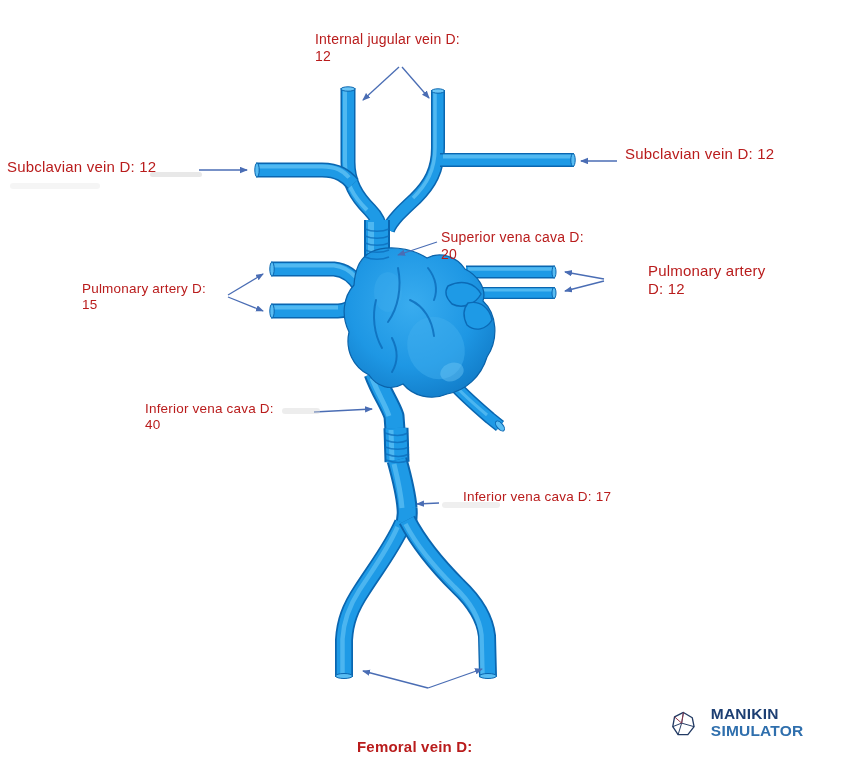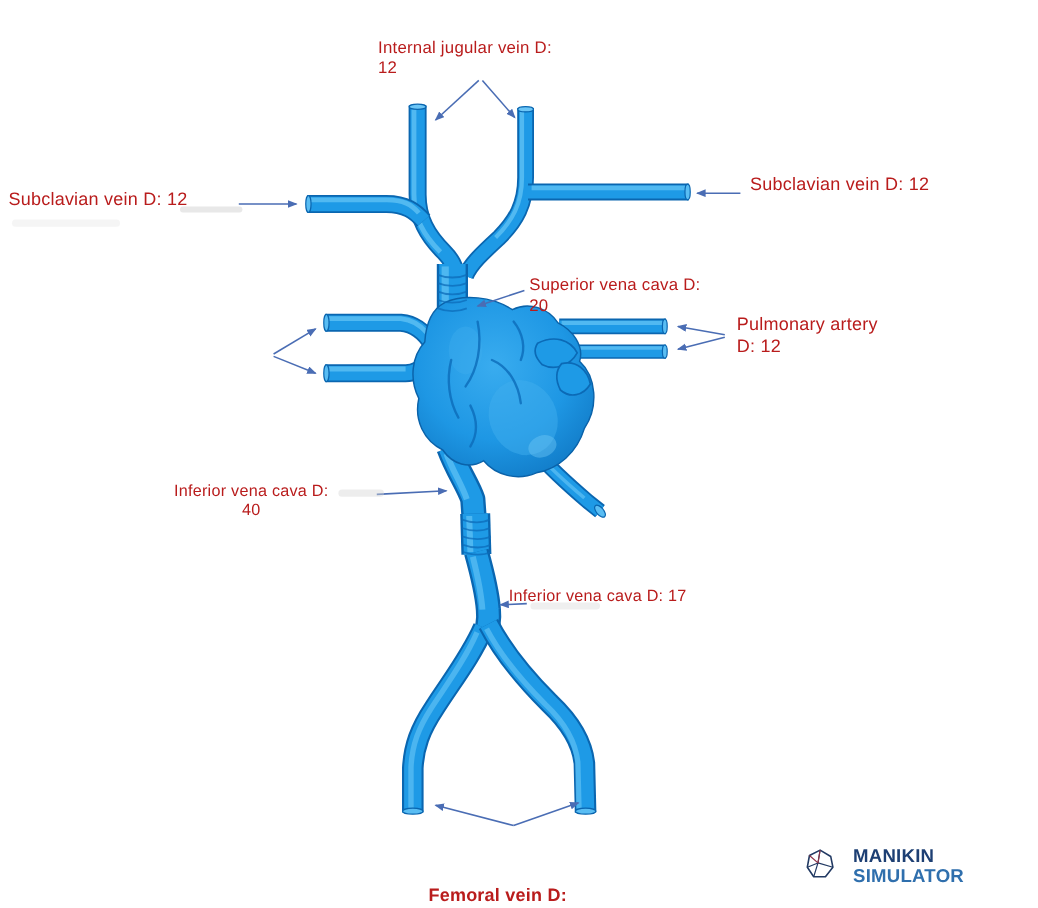--- a/index.html
+++ b/index.html
@@ -18,21 +18,21 @@
   .fs14{font-size:14px;}
   .fs15{font-size:15px;}
   .fs13{font-size:13.5px;}
   .lbl span{display:block;}
 
   
   .smudge{position:absolute;background:#d6d6d6;border-radius:4px;z-index:1;}
 
   
   .logo{
-    position:absolute;left:671px;top:705px;display:flex;align-items:flex-start;
+    position:absolute;left:671px;top:705px;display:flex;align-items:flex-end;
     gap:15px;z-index:5;
   }
   .logo-text{display:flex;flex-direction:column;}
   .logo-row1{font-weight:700;font-size:15.5px;letter-spacing:.2px;line-height:17px;}
   .logo-brand1{color:#1d3f73;}
   .logo-brand2{color:#2f6fad;}
   .logo-row2{display:flex;align-items:baseline;gap:4px;margin-top:1px;}
   .logo-tagline{color:#223a63;font-size:7.6px;font-weight:600;letter-spacing:1.05px;}
   .logo-url{color:#4a7fc1;font-size:4.6px;letter-spacing:.2px;}
 </style>
@@ -220,32 +220,36 @@
 
   <div class="lbl fs15" style="left:625px;top:145px;">
     <span>Subclavian vein D: 12</span>
   </div>
 
   <div class="lbl fs14" style="left:441px;top:229px;">
     <span>Superior vena cava D:</span>
     <span>20</span>
   </div>
 
-
-  <div class="lbl fs15" style="left:614px;top:262px;">
+  <div class="lbl fs13" style="left:82px;top:281px;">
+    <span>Pulmonary artery D:</span>
+    <span>15</span>
+  </div>
+
+  <div class="lbl fs15" style="left:648px;top:262px;">
     <span>Pulmonary artery</span>
     <span>D: 12</span>
   </div>
 
-  <div class="lbl fs13" style="left:145px;top:401px;text-align:center;">
+  <div class="lbl fs13" style="left:145px;top:401px;">
     <span>Inferior vena cava D:</span>
     <span>40</span>
   </div>
 
-  <div class="lbl fs13" style="left:424px;top:489px;">
+  <div class="lbl fs13" style="left:463px;top:489px;">
     <span>Inferior vena cava D: 17</span>
   </div>
 
   <div class="lbl fs15" style="left:357px;top:738px;font-weight:bold;">
     <span>Femoral vein D:</span>
     <span>12</span>
   </div>
 
   <div class="logo">
     <svg width="28" height="30" viewBox="0 0 28 30">

